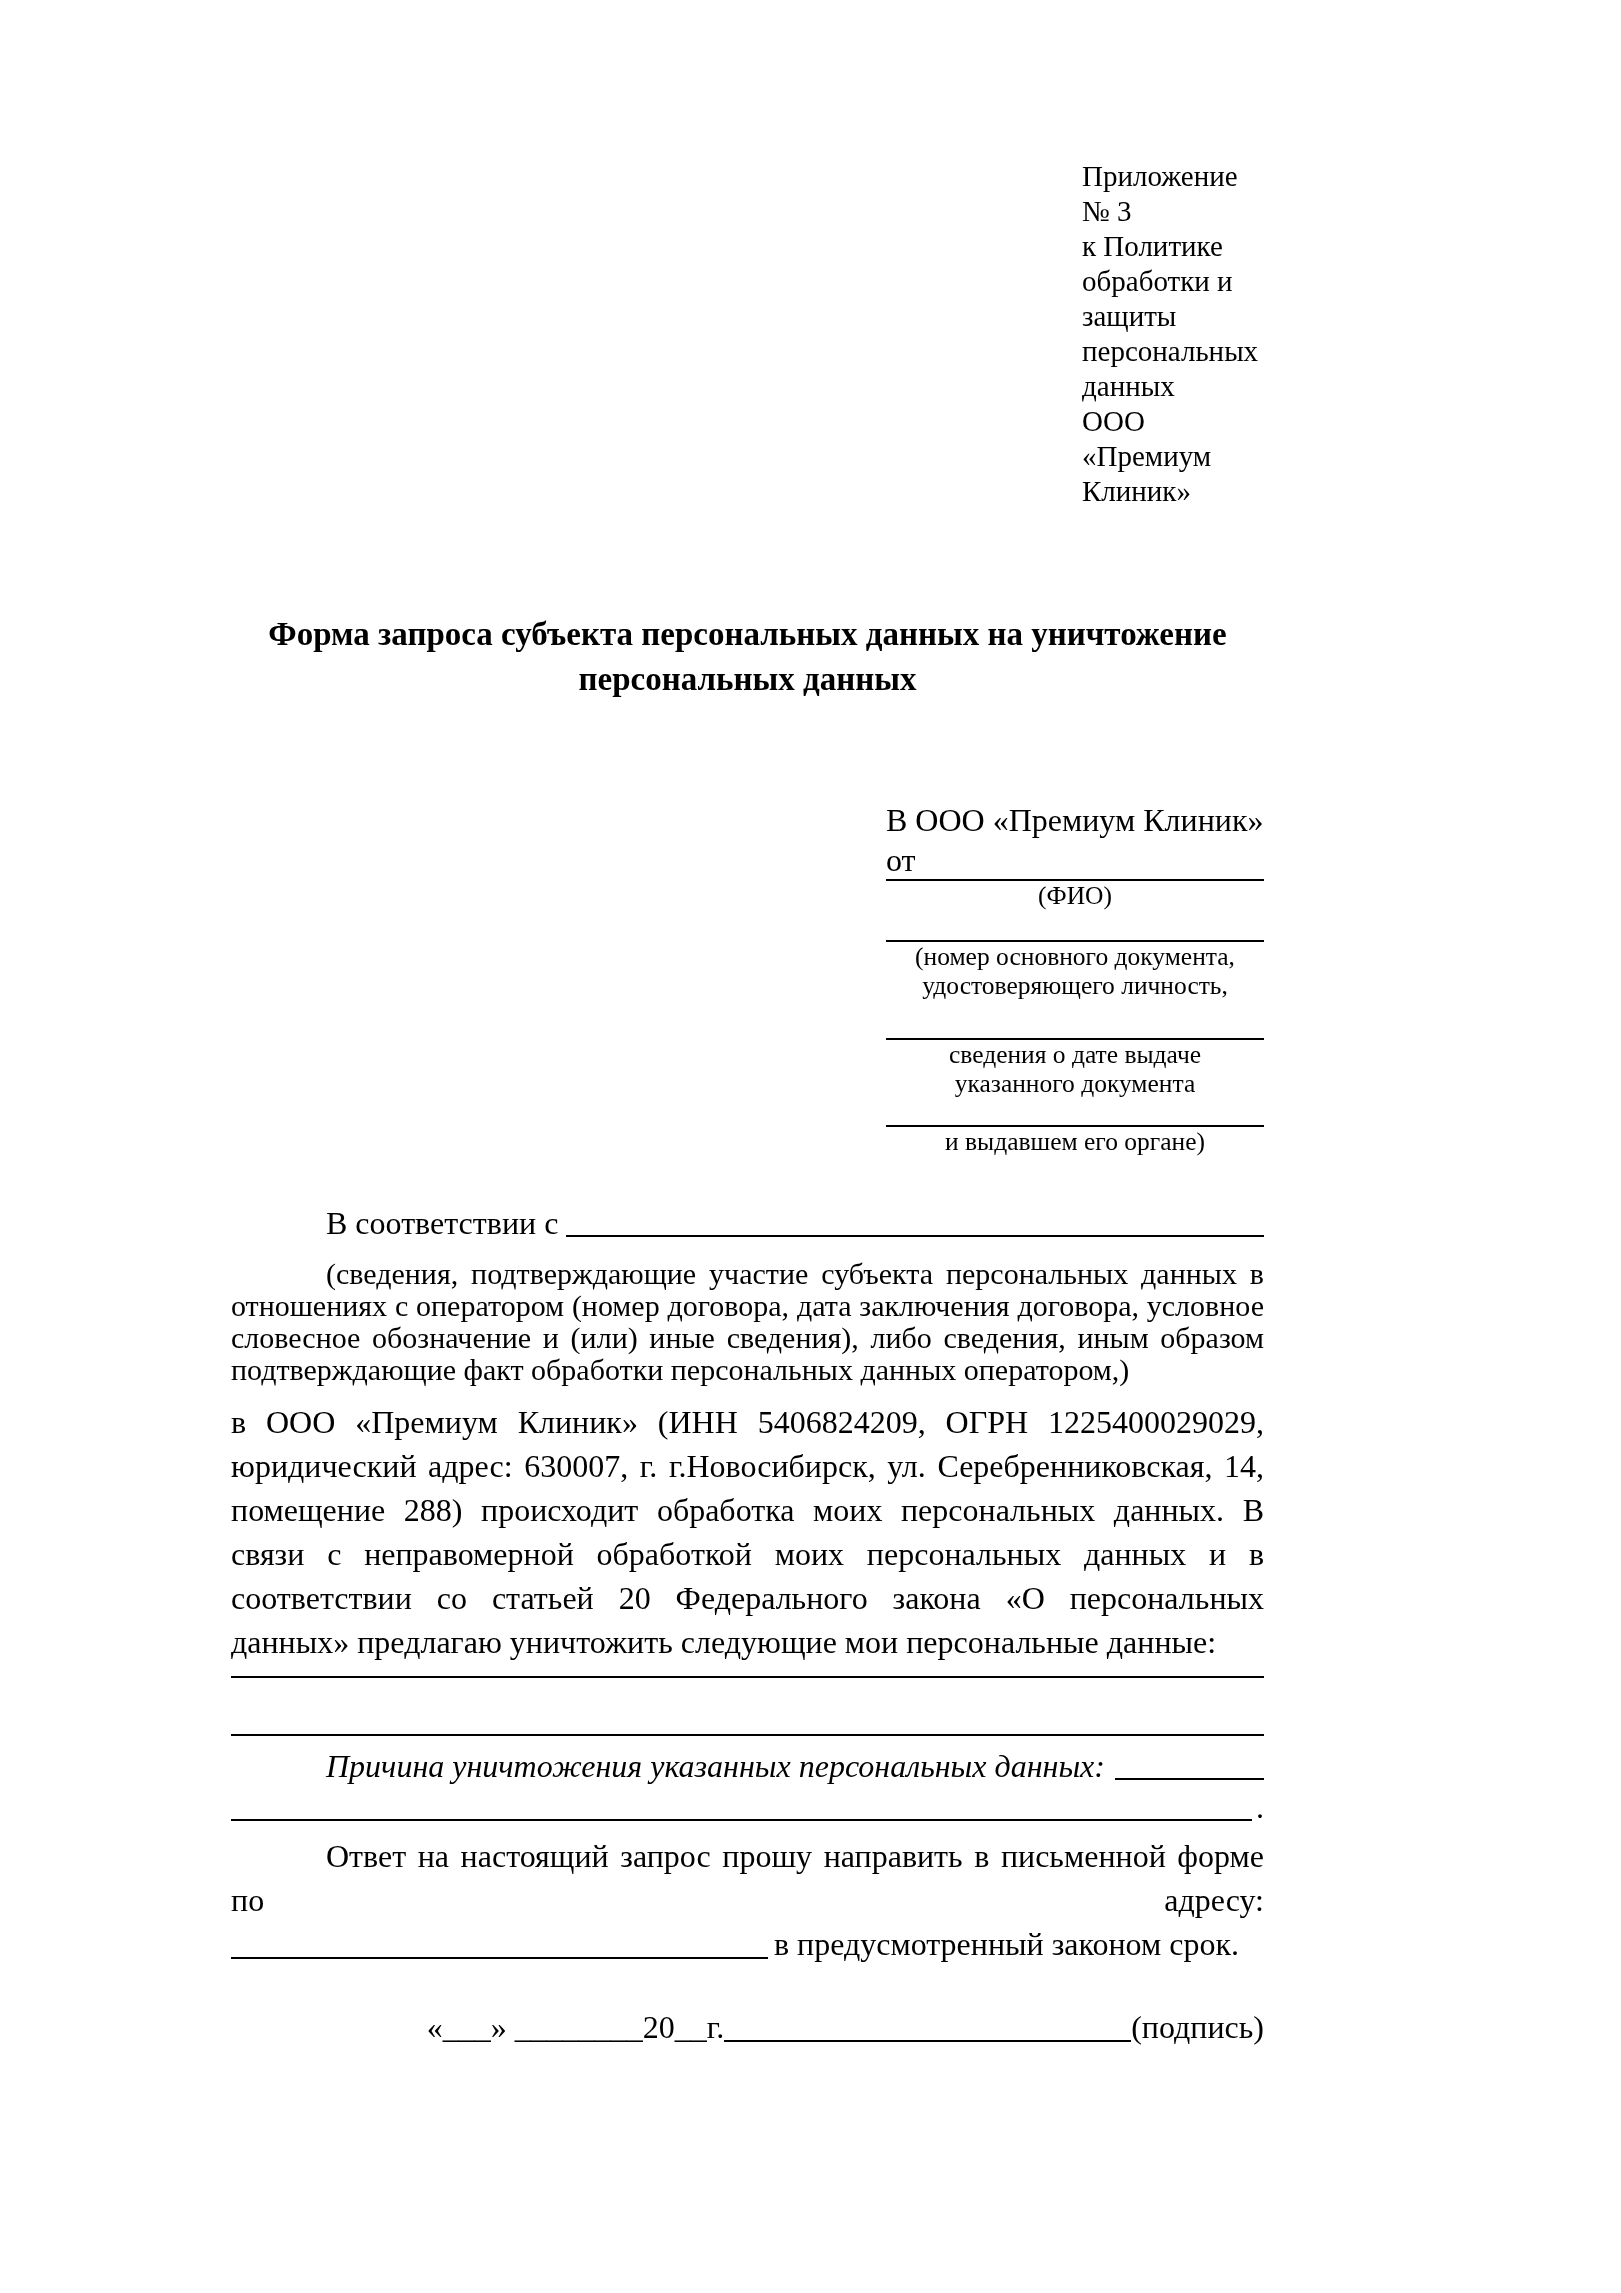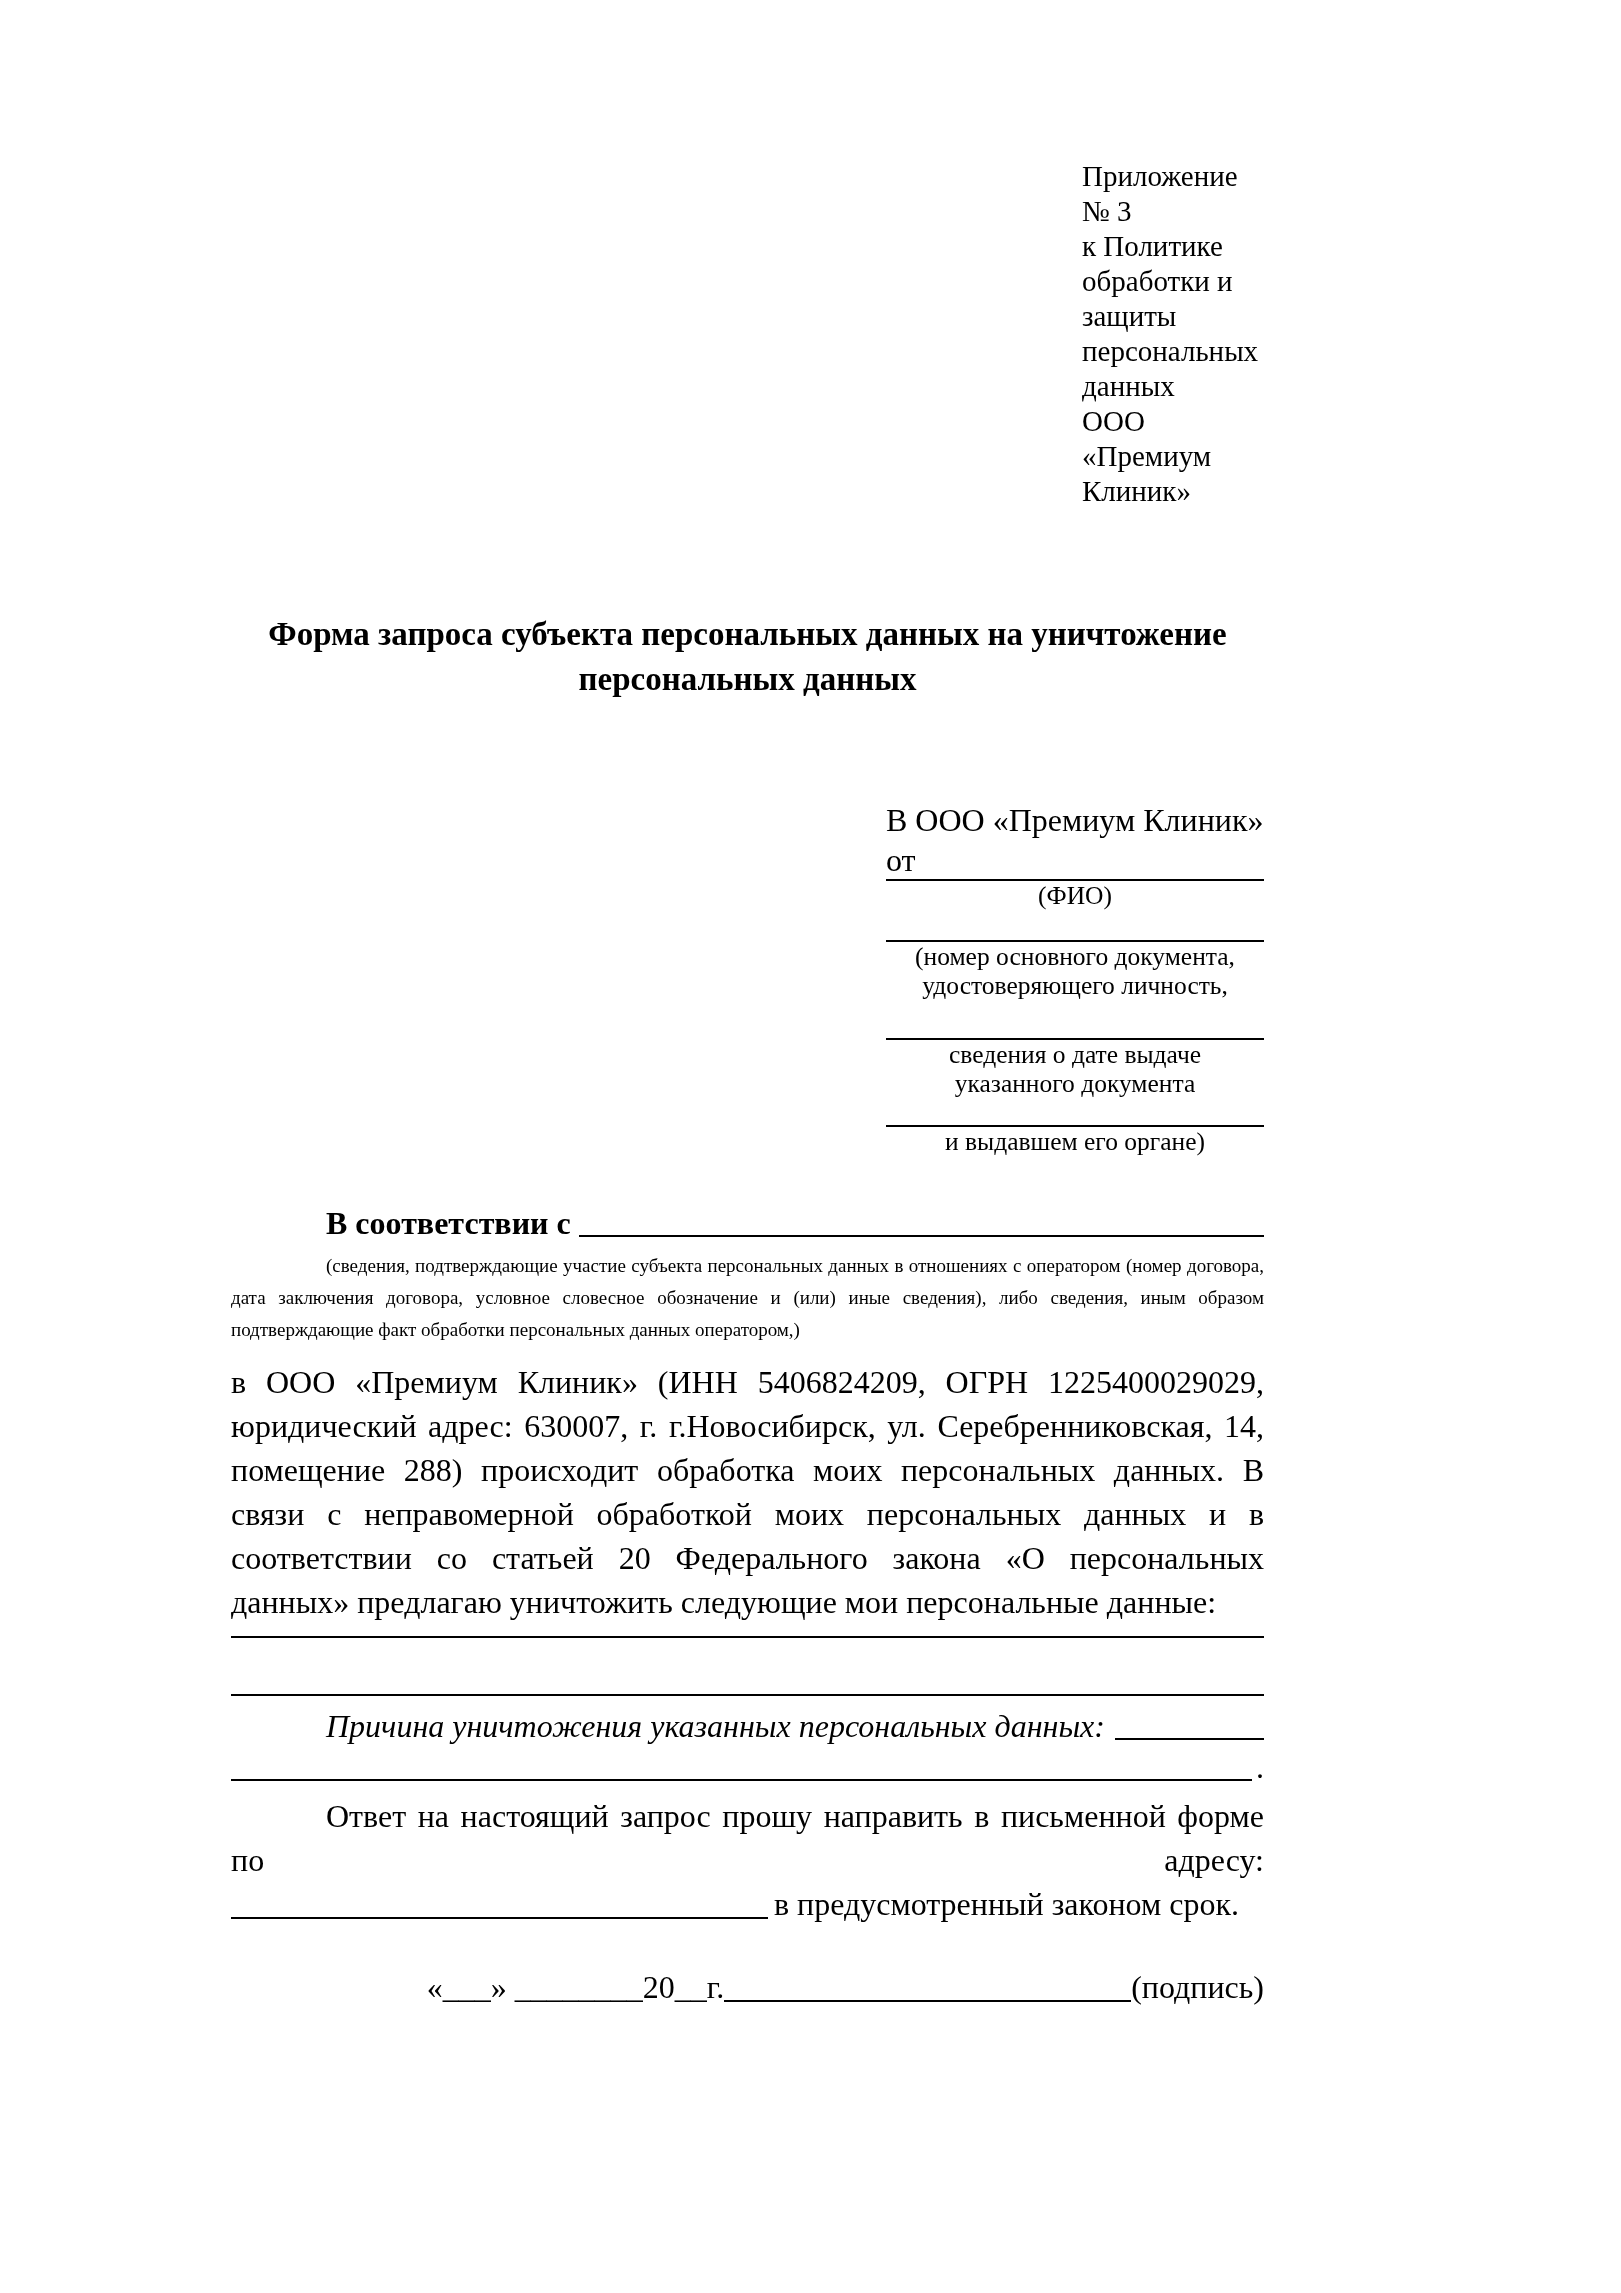--- a/index.html
+++ b/index.html
@@ -42,25 +42,25 @@
     line-height: 29px;
     text-align: center;
   }
   .h0  { height: 0; }
   .h31 { height: 30px; }
   .h39 { height: 38px; }
   .h27 { height: 26.5px; }
   
   .row { display: flex; align-items: flex-end; }
   .tail { flex: 1; border-bottom: 2.9px solid #000; margin-bottom: 6.9px; }
-  .accordance { margin-top: 47px; line-height: 41px; font-weight: bold; }
+  .accordance { margin-top: 47px; line-height: 41px; }
   .accordance .lbl { margin-left: 95px; white-space: nowrap; padding-right: 7.8px; }
   .note {
-    margin-top: 6px;
-    font-size: 19px;
+    margin-top: 14px;
+    font-size: 30px;
     line-height: 32px;
     text-align: justify;
     text-indent: 95px;
   }
   .paragraph {
     margin-top: 14px;
     line-height: 44px;
     text-align: justify;
   }
   .blank1 { height: 12.7px; }

